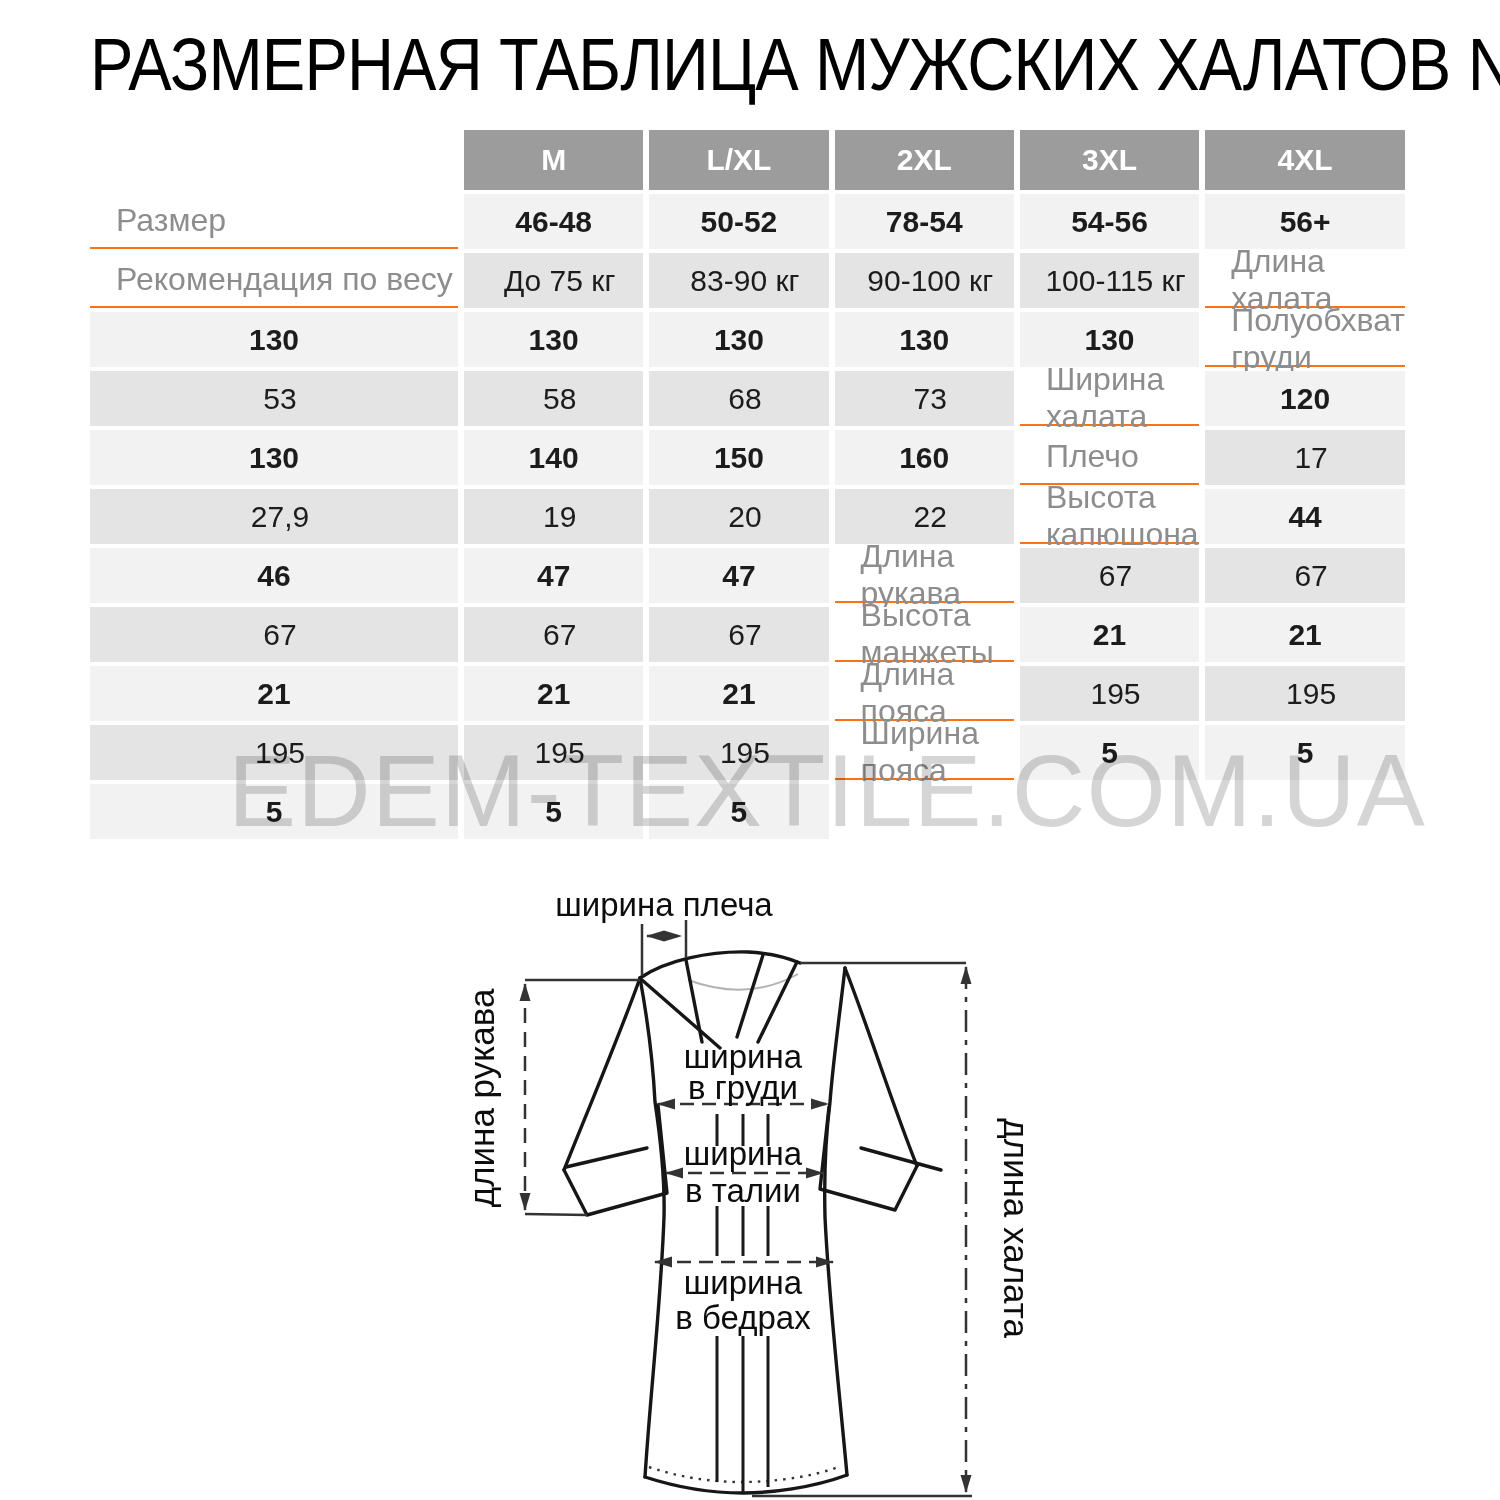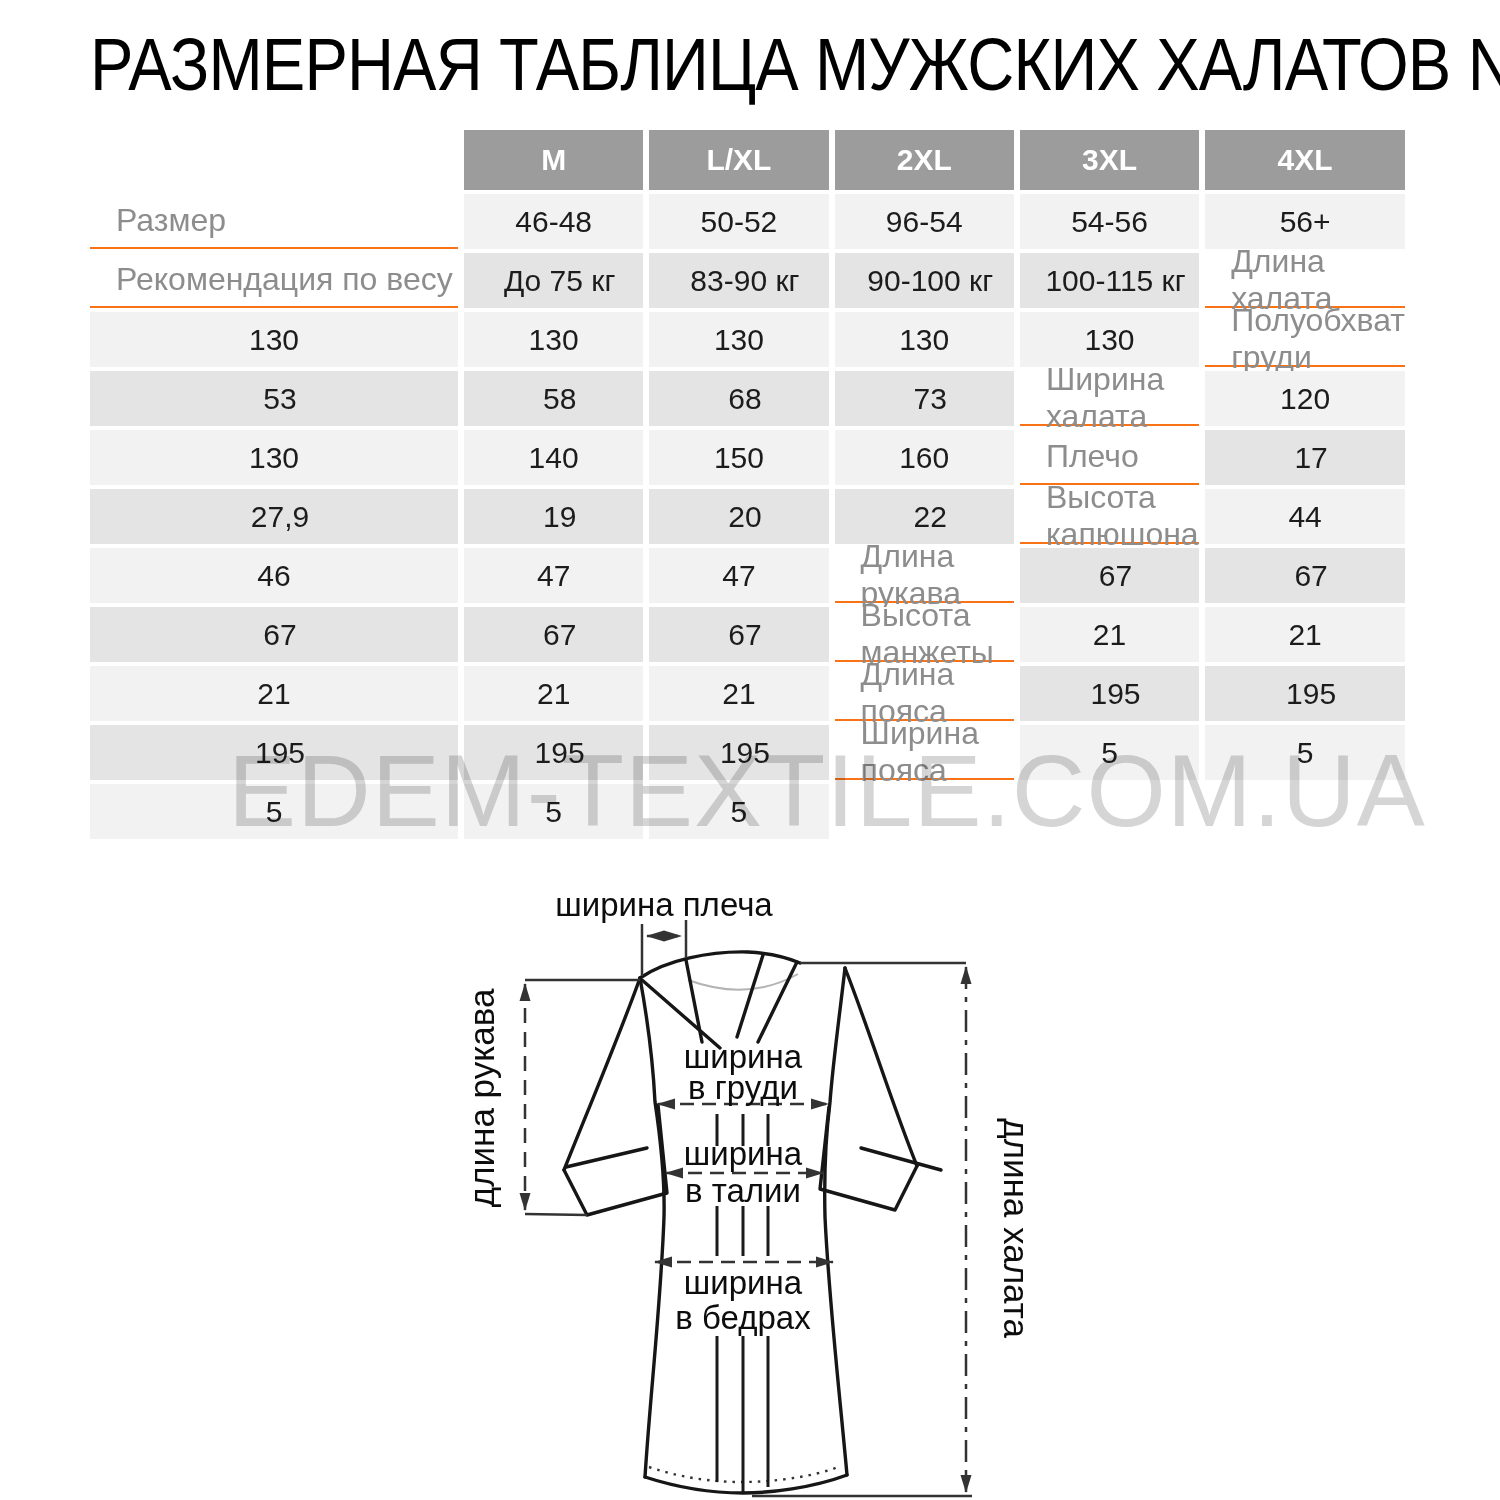--- a/index.html
+++ b/index.html
@@ -26,21 +26,21 @@
   }
   .size-table .lcell{
     background:#fff;color:var(--label-text,#8d8d8d);font-size:32px;
     height:55px;display:flex;align-items:center;justify-content:flex-start;
     padding-left:26px;box-sizing:border-box;border-bottom:2px solid #f97316;
   }
   .size-table .vcell{
     font-size:30px;color:var(--cell-text,#1c1c1c);height:55px;
     display:flex;align-items:center;justify-content:center;
   }
-  .size-table .r-light{background:var(--row-light,#f2f2f2);}
+  .size-table .r-light{background:var(--row-light,#f2f2f2);font-weight:bold;}
   .size-table .r-dark{background:var(--row-dark,#e4e4e4);padding-left:12px;}
   .watermark{
     position:absolute;left:228px;top:740px;font-size:102px;line-height:1;
     color:var(--watermark,#ababab);opacity:.5;letter-spacing:1px;
     white-space:nowrap;mix-blend-mode:multiply;pointer-events:none;z-index:5;
   }
   .diagram{position:absolute;left:420px;top:872px;width:660px;height:630px;}
   .robe{stroke:#161616;stroke-width:3.4;fill:none;stroke-linejoin:round;stroke-linecap:round;}
   .faint{stroke:#b3b3b3;stroke-width:2;fill:none;}
   .open{stroke:#1a1a1a;stroke-width:3;fill:none;}
@@ -57,21 +57,21 @@
 <div class="size-table">
     <div class="corner"></div>
     <div class="hcell">M</div>
     <div class="hcell">L/XL</div>
     <div class="hcell">2XL</div>
     <div class="hcell">3XL</div>
     <div class="hcell">4XL</div>
     <div class="lcell">Размер</div>
     <div class="vcell r-light">46-48</div>
     <div class="vcell r-light">50-52</div>
-    <div class="vcell r-light">96-54</div>
+    <div class="vcell r-light">78-54</div>
     <div class="vcell r-light">54-56</div>
     <div class="vcell r-light">56+</div>
     <div class="lcell">Рекомендация по весу</div>
     <div class="vcell r-dark">До 75 кг</div>
     <div class="vcell r-dark">83-90 кг</div>
     <div class="vcell r-dark">90-100 кг</div>
     <div class="vcell r-dark">100-115 кг</div>
     <div class="lcell">Длина халата</div>
     <div class="vcell r-light">130</div>
     <div class="vcell r-light">130</div>

